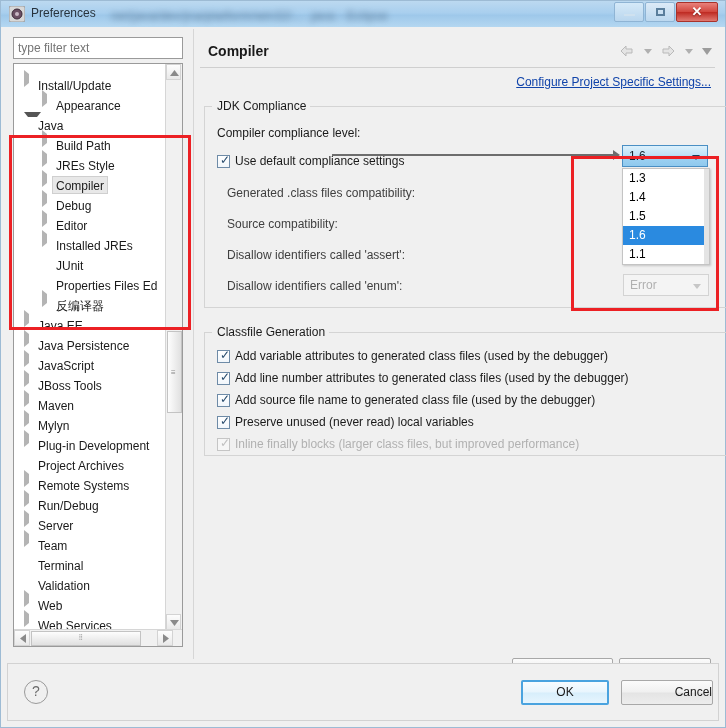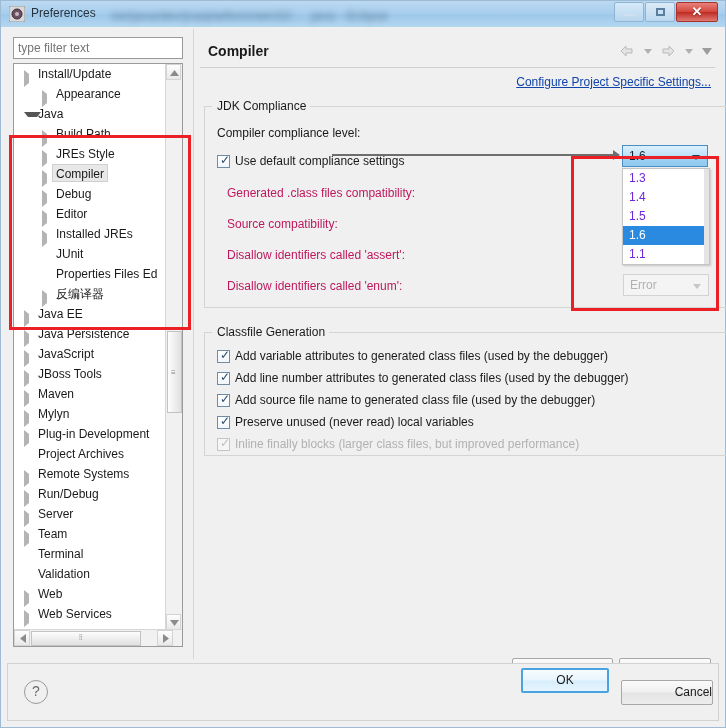--- a/index.html
+++ b/index.html
@@ -122,21 +122,21 @@
     height: 20px;
     line-height: 20px;
     font-size: 12px;
     color: #1a1a1a;
     white-space: nowrap;
   }
   .tnode .tw {
     position: absolute; top: 6px;
     width: 9px; height: 9px;
   }
-  .tnode .tlabel { position: absolute; top: 0; text-align: center; }
+  .tnode .tlabel { position: absolute; top: 12px; text-align: center; }
   .tnode.selected .tlabel {
     background: #e8e8e8;
     border: 1px solid #cfcfcf;
     padding: 0 3px;
     margin-left: -4px;
     height: 18px; line-height: 18px;
     box-sizing: border-box;
   }
   .lvl0 .tw { left: 10px; }
   .lvl0 .tlabel { left: 24px; }
@@ -241,21 +241,21 @@
   #grp-jdk { left: 10px; top: 78px; width: 700px; height: 200px; }
   #grp-jdk > .gtop-r { left: 92px; }
   #grp-class { left: 10px; top: 304px; width: 700px; height: 122px; }
   #grp-class > .gtop-r { left: 122px; }
 
   .row-label {
     position: absolute;
     font-size: 12px; color: #1a1a1a;
     white-space: nowrap;
   }
-  .row-label.dis { color: #be185d; }
+  .row-label.dis { color: #404040; }
 
   .cb {
     position: absolute;
     width: 13px; height: 13px;
     box-sizing: border-box;
     border: 1px solid #6e8ba7;
     background: linear-gradient(to bottom,#ffffff,#f1f6fb);
   }
   .cb.dis { border-color: #c5c5c5; background: #f6f6f6; }
   .cb .tick {
@@ -307,21 +307,21 @@
   #combo-popup {
     position: absolute;
     left: 621px; top: 141px; width: 86px;
     background: #ffffff;
     border: 1px solid #c4c4c4;
     box-shadow: 1px 1px 2px rgba(0,0,0,.18);
     z-index: 40;
   }
   #combo-popup .opt {
     height: 19px; line-height: 19px;
-    font-size: 12px; color: #6d28d9;
+    font-size: 12px; color: #000000;
     padding-left: 6px;
     white-space: nowrap;
   }
   #combo-popup .opt.sel {
     background: #2a8ae0; color: #ffffff;
   }
   #combo-popup .popscroll {
     position: absolute; right: 0; top: 0; bottom: 0; width: 5px;
     background: #e4e4e4;
   }
@@ -364,21 +364,21 @@
     background: #f0f0f0;
     border: 1px solid #d2d2d2;
   }
   #help-icon {
     position: absolute; left: 16px; top: 16px;
     width: 22px; height: 22px; border-radius: 50%;
     border: 1px solid #9a9a9a;
     color: #6b6b6b; font-size: 14px;
     text-align: center; line-height: 20px;
   }
-  #btn-ok     { left: 513px; top: 4px; width: 88px; height: 25px; line-height: 21px; }
+  #btn-ok     { left: 513px; top: 16px; width: 88px; height: 25px; line-height: 21px; }
   #btn-cancel { left: 613px; top: 16px; width: 92px; height: 25px; line-height: 23px; text-align: right; }
 
   
   .redrect {
     position: absolute;
     border: 3px solid #ec2024;
     box-sizing: border-box;
     z-index: 60;
     pointer-events: none;
   }

